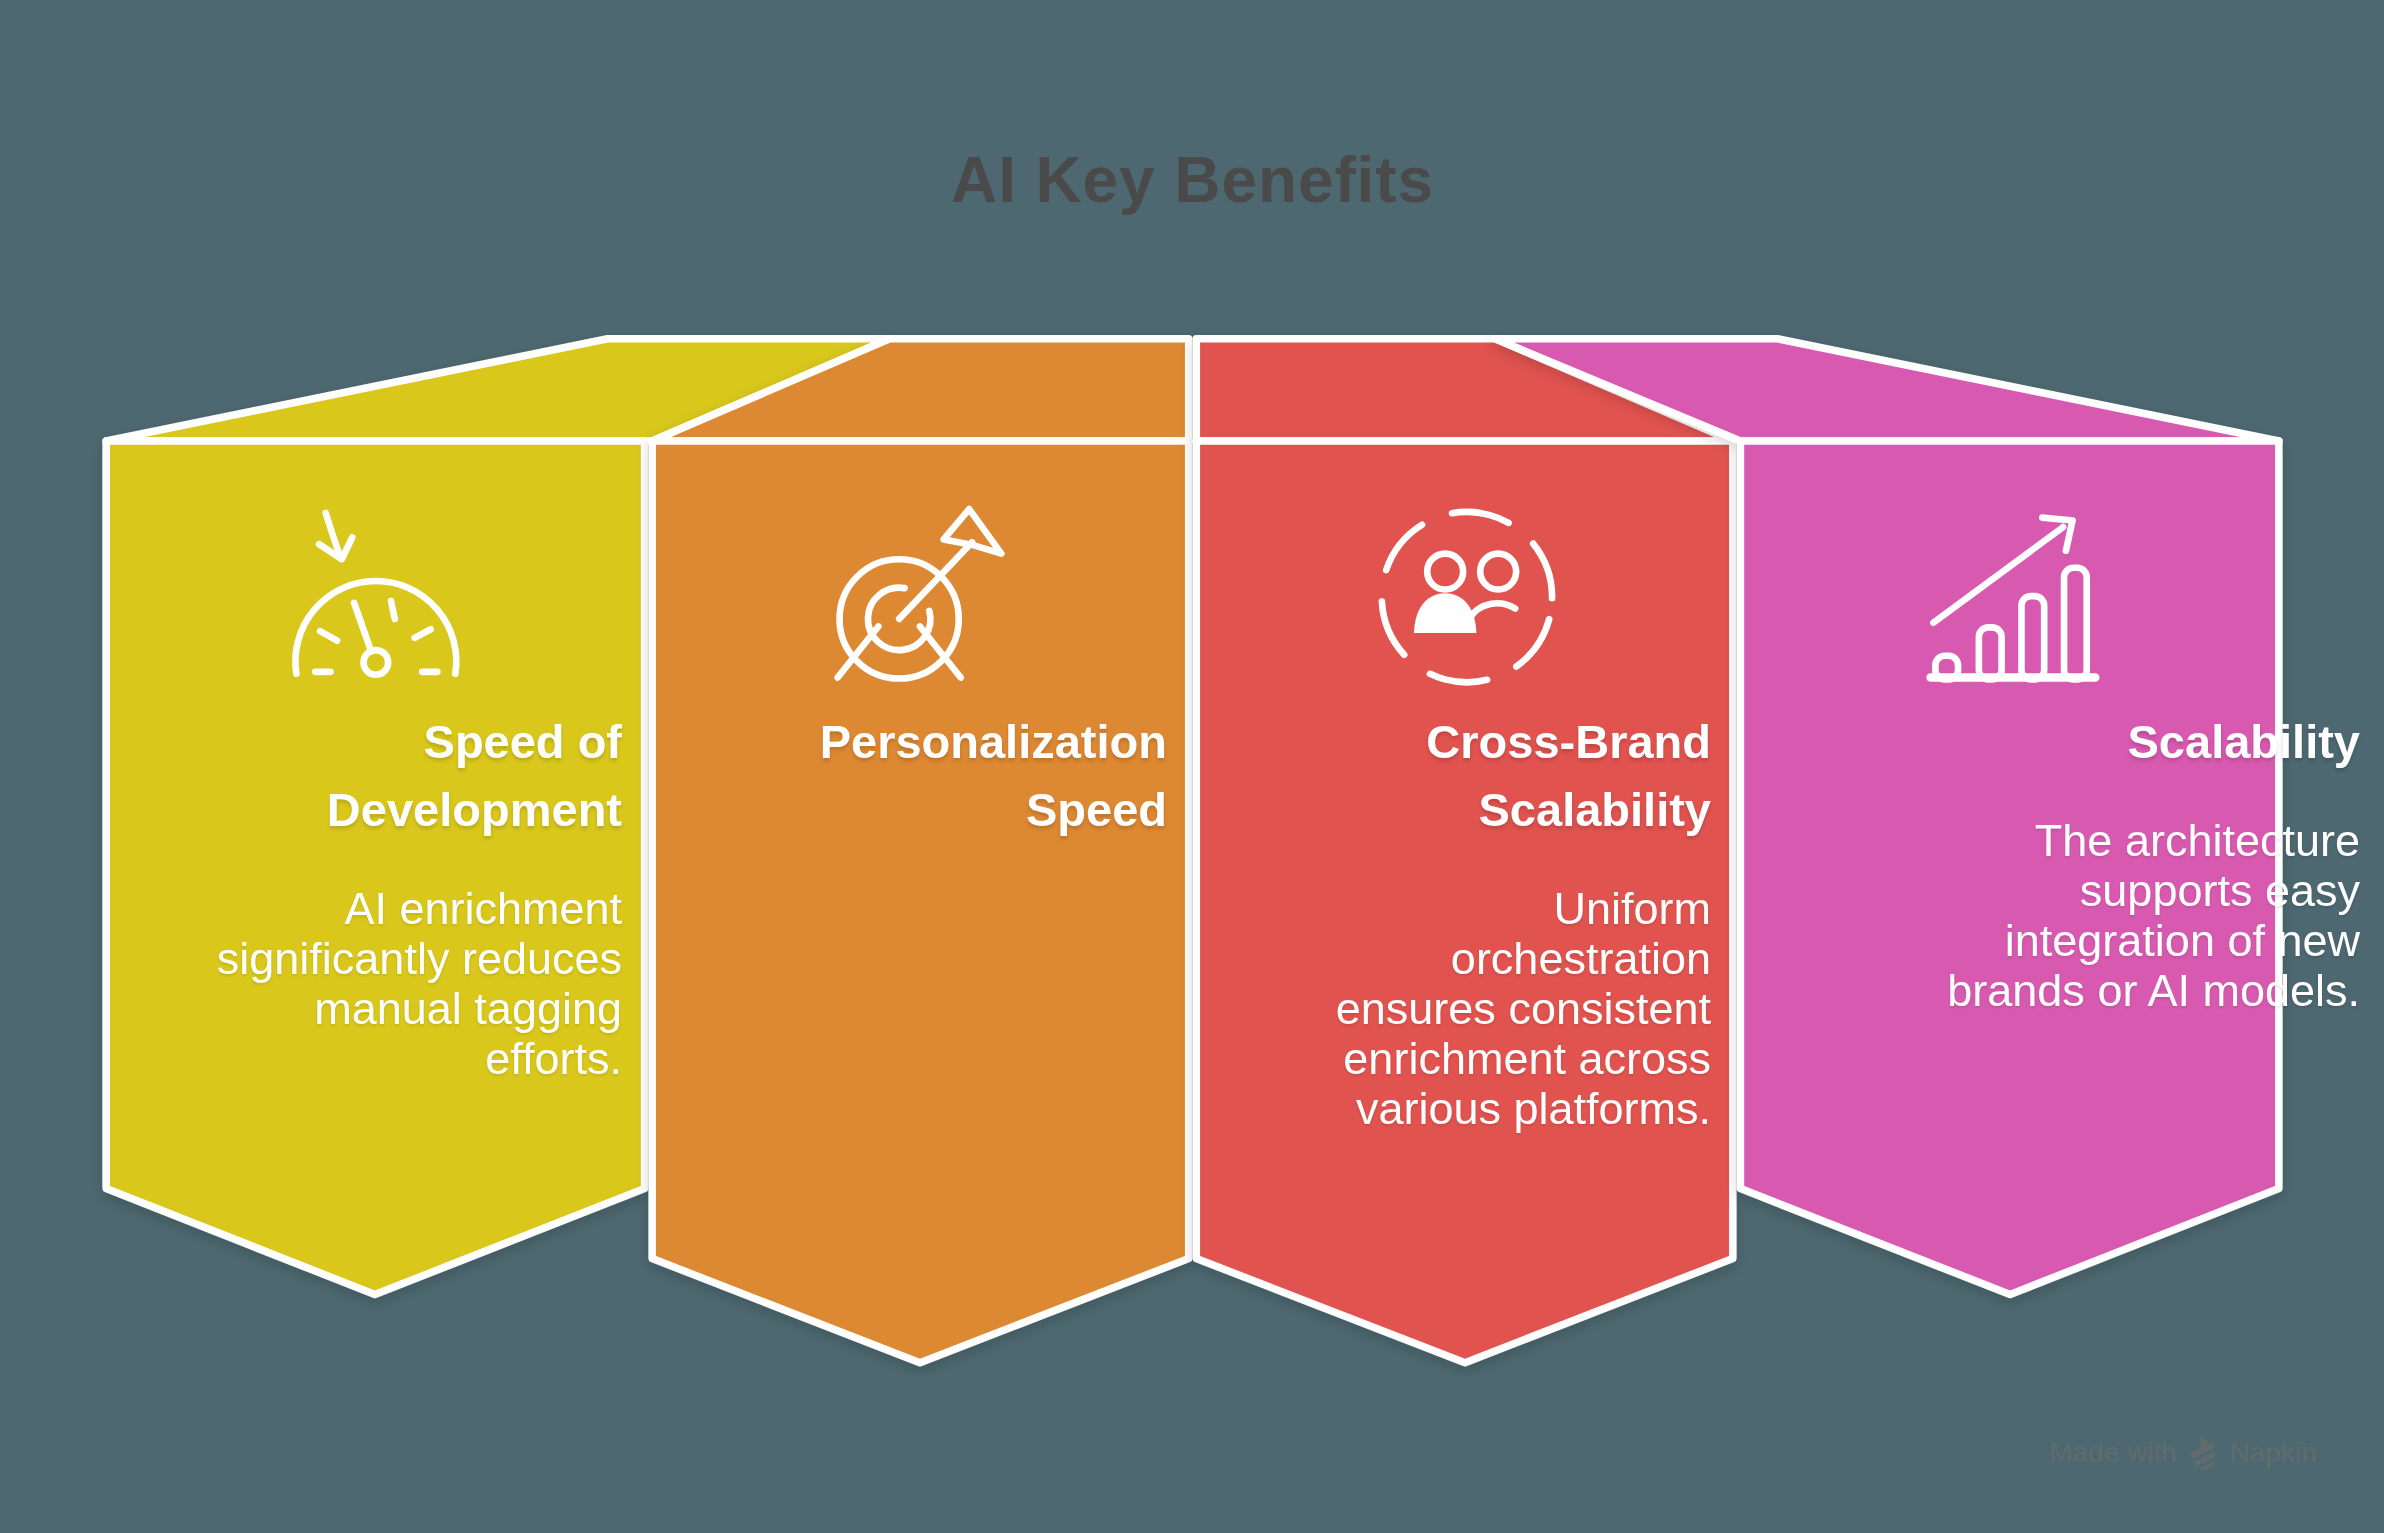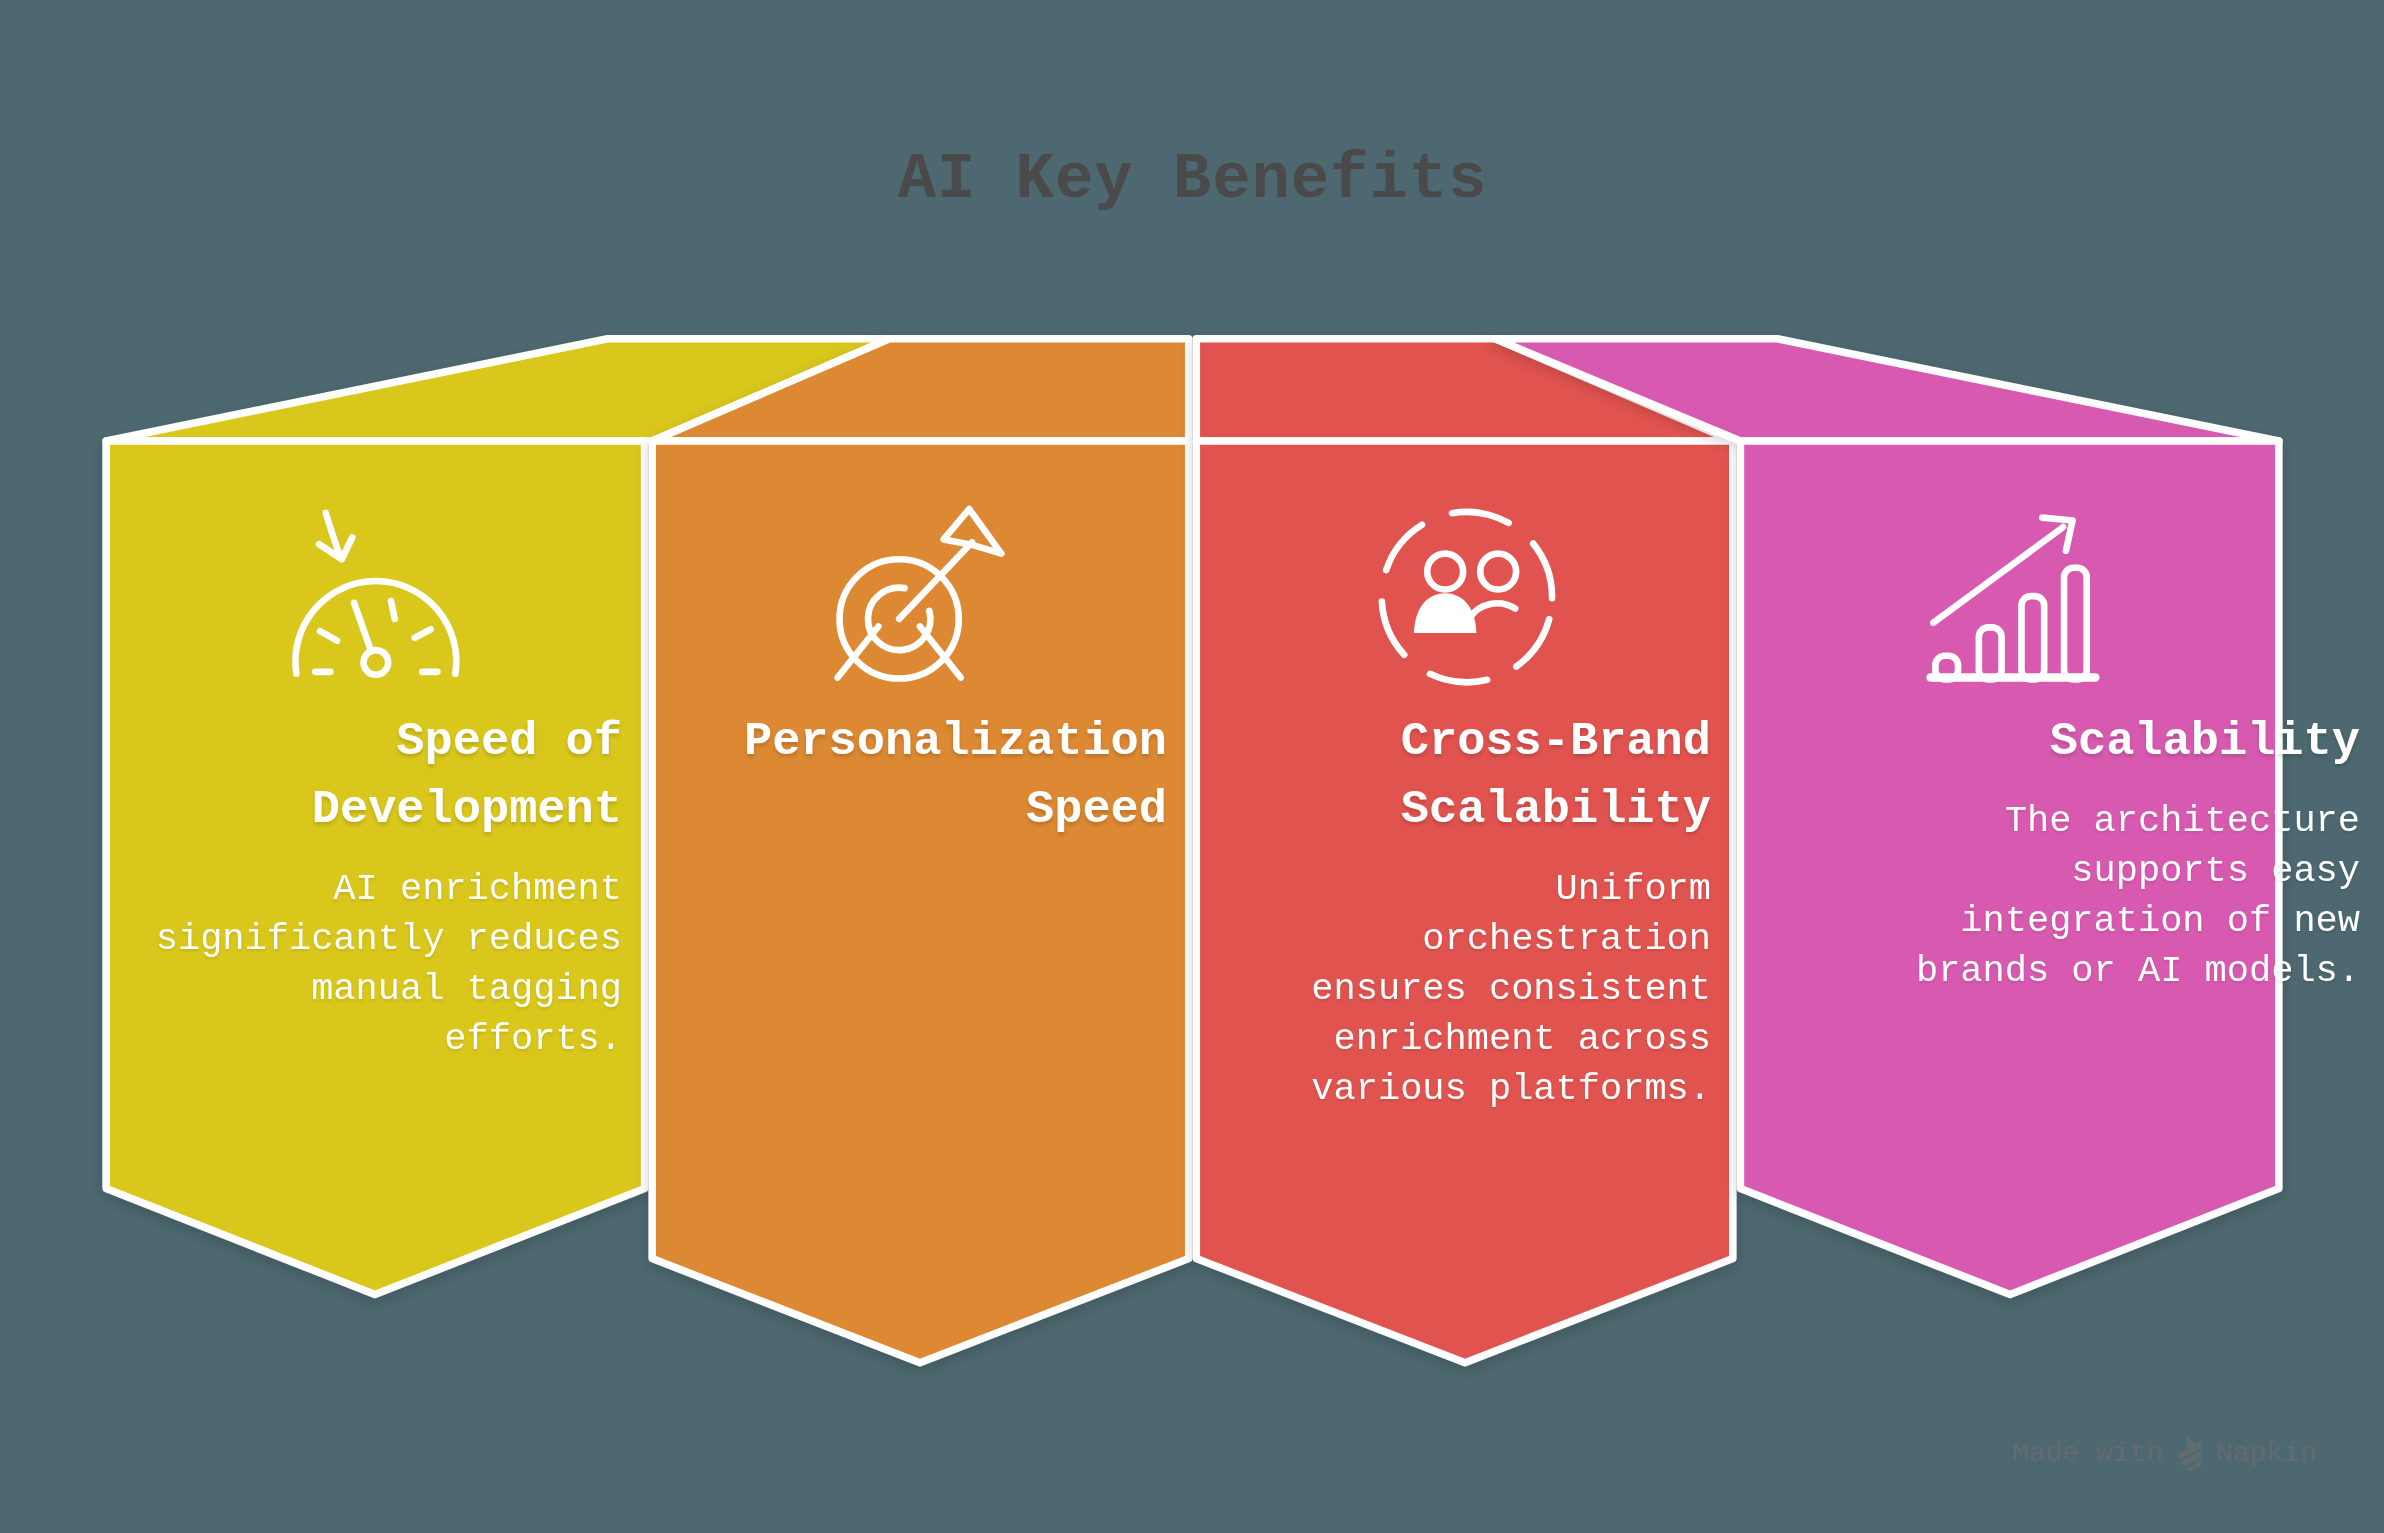--- a/index.html
+++ b/index.html
@@ -1,21 +1,21 @@
 <!DOCTYPE html>
 <html style="font-size:15px"><head>
 <meta charset="utf-8">
 <style>
   html,body{margin:0;padding:0;background:#4D6870;}
   .stage{
     position:relative;
     width:2385px;height:1517px;
     background:#4D6870;
     overflow:hidden;
-    font-family:Liberation Mono, monospace;
+    font-family:Liberation Sans, sans-serif;
   }
   .page-title{
     position:absolute;left:0;top:142px;width:2385px;
     text-align:center;
     font-size:64px;font-weight:bold;line-height:1.2;
     color:#4A4A4A;
     letter-spacing:0.9px;
   }
   .shapes{position:absolute;left:0;top:0;width:2385px;height:1533px;}
   .benefit-text{
@@ -25,22 +25,22 @@
   .benefit-text.b1{left:130px;}
   .benefit-text.b2{left:675px;}
   .benefit-text.b3{left:1219px;}
   .benefit-text.b4{left:1868px;}
   .benefit-heading{
     font-size:47px;font-weight:bold;line-height:68px;
     white-space:pre-line;
     text-shadow:0 2.8px 3.8px rgba(0,0,0,0.15);
   }
   .benefit-desc{
-    margin-top:20px;
-    font-size:37px;line-height:50px;font-weight:normal;
+    margin-top:40px;
+    font-size:45px;line-height:50px;font-weight:normal;
     white-space:pre-line;
     text-shadow:0 1.9px 2.8px rgba(0,0,0,0.10);
   }
   .watermark{
     position:absolute;right:68px;top:1435px;
     display:flex;align-items:center;gap:11.4px;
     color:#626C6E;font-size:28px;font-weight:normal;
   }
   .watermark .napkin-logo{display:block;}
 </style>

